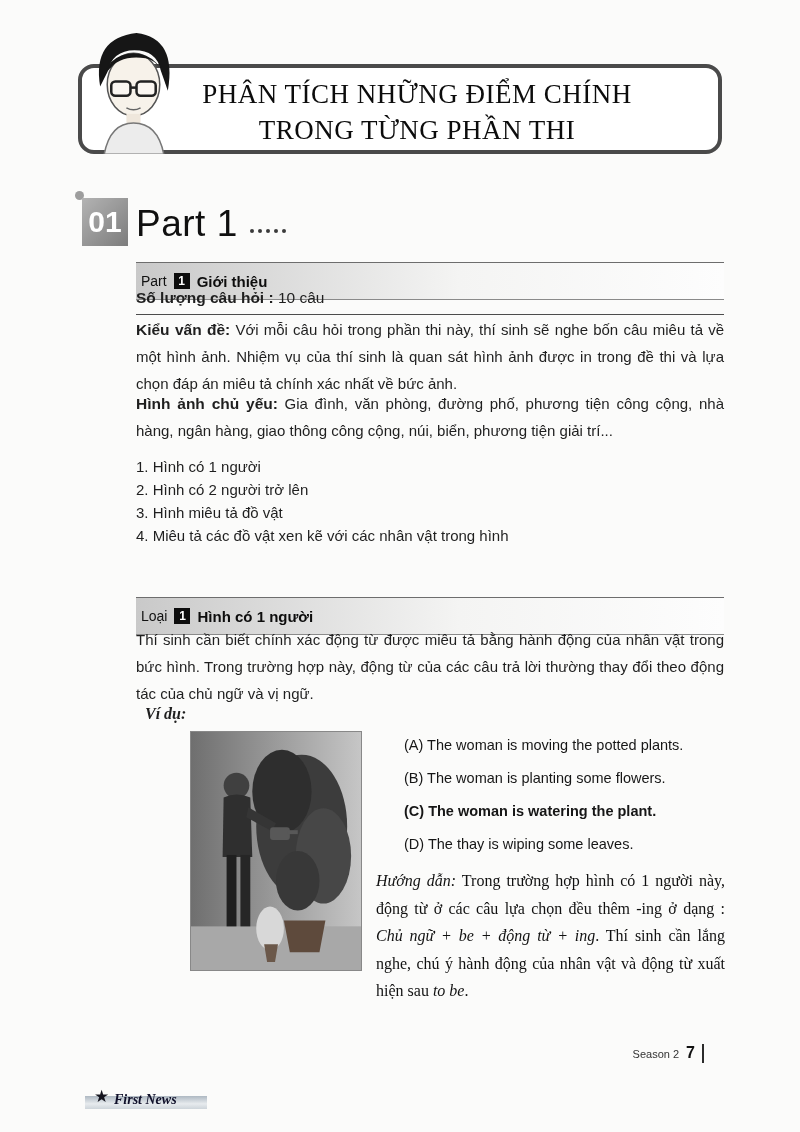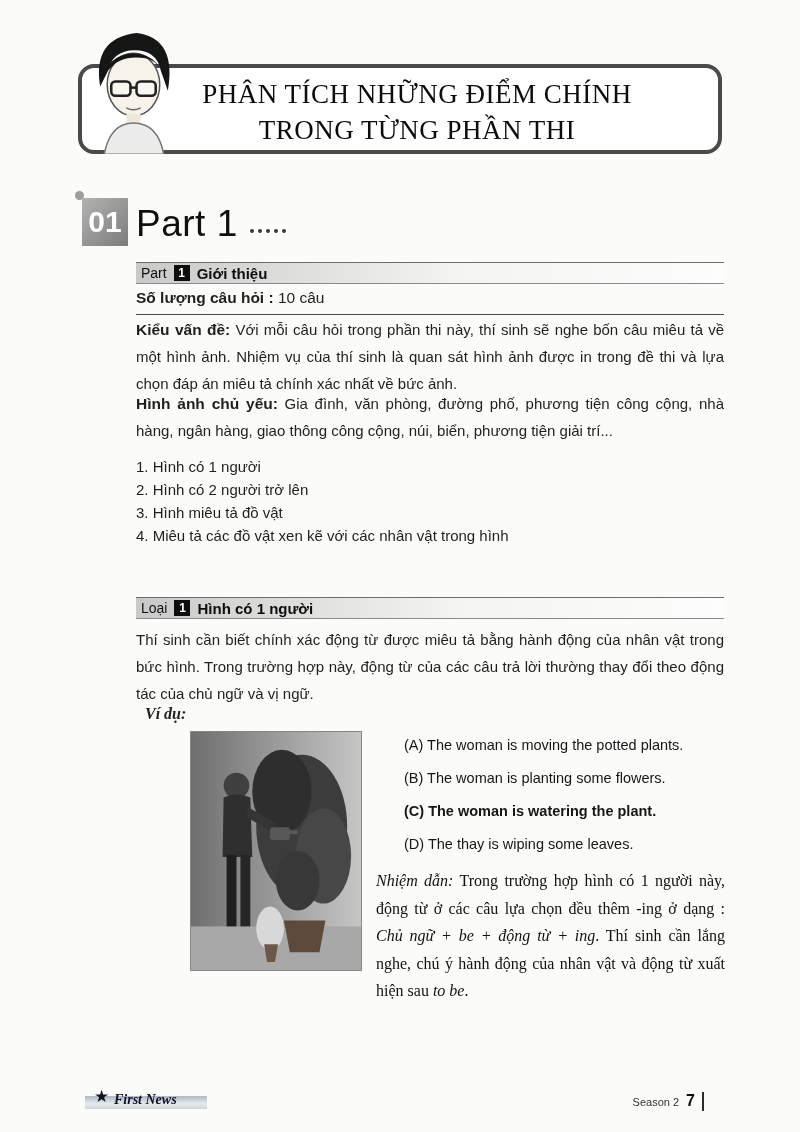--- a/index.html
+++ b/index.html
@@ -57,21 +57,21 @@
   .part-dots i {
     width: 4px; height: 4px; border-radius: 50%;
     background: #3a3a3a; display: block;
   }
 
   
   .content { position: absolute; left: 136px; width: 588px; }
 
   .section-bar {
     display: flex; align-items: center; gap: 7px;
-    height: 22px; padding: 0 5px;
+    height: 38px; padding: 0 5px;
     border-top: 1px solid #6d6d6d;
     border-bottom: 1px solid #8a8a8a;
     background: linear-gradient(to right, #c9c9c9, #f4f4f3 55%, #fdfdfd);
   }
   .bar-prefix { font-size: 14px; color: #111; }
   .bar-num {
     width: 16px; height: 16px; background: #0d0d0d; color: #fff;
     font-size: 12px; font-weight: bold;
     display: inline-flex; align-items: center; justify-content: center;
   }
@@ -130,21 +130,21 @@
     position: absolute; left: 94px; top: 1088px;
     font-size: 17px; color: #14141e; line-height: 1;
   }
   .footer-brand {
     position: absolute; left: 114px; top: 1092px;
     font-family: "Liberation Serif", serif;
     font-style: italic; font-weight: bold;
     font-size: 14px; color: #10102a;
   }
   .footer-right {
-    position: absolute; right: 96px; top: 1092px;
+    position: absolute; right: 96px; top: 1044px;
     display: flex; align-items: baseline; gap: 7px;
     border-right: 2px solid #2b2b2b; padding-right: 7px; height: 19px;
   }
   .footer-season { font-size: 11px; color: #333; }
   .footer-page { font-size: 16px; font-weight: bold; color: #111; }
 </style>
 </head>
 <body>
 
 <div class="page">
@@ -249,21 +249,21 @@
         <rect x="80" y="96" width="20" height="13" rx="3" fill="#585858"></rect>
         <rect x="98" y="99" width="10" height="4" fill="#585858"></rect>
       </svg>
     </div>
     <div class="answer-col">
       <div class="option">(A) The woman is moving the potted plants.</div>
       <div class="option">(B) The woman is planting some flowers.</div>
       <div class="option correct">(C) The woman is watering the plant.</div>
       <div class="option">(D) The thay is wiping some leaves.</div>
       <p class="guide">
-        <i class="guide-label">Nhiệm dẫn:</i><span> Trong trường hợp hình có 1 người này, động từ ở các câu lựa chọn đều thêm -ing ở dạng : </span><i>Chủ ngữ + be + động từ + ing</i><span>. Thí sinh cần lắng nghe, chú ý hành động của nhân vật và động từ xuất hiện sau </span><i>to be</i><span>.</span>
+        <i class="guide-label">Hướng dẫn:</i><span> Trong trường hợp hình có 1 người này, động từ ở các câu lựa chọn đều thêm -ing ở dạng : </span><i>Chủ ngữ + be + động từ + ing</i><span>. Thí sinh cần lắng nghe, chú ý hành động của nhân vật và động từ xuất hiện sau </span><i>to be</i><span>.</span>
       </p>
     </div>
   </div>
 
   <div class="footer-strip"></div>
   <div class="footer-star">★</div>
   <div class="footer-brand">First News</div>
   <div class="footer-right">
     <span class="footer-season">Season 2</span>
     <span class="footer-page">7</span>

